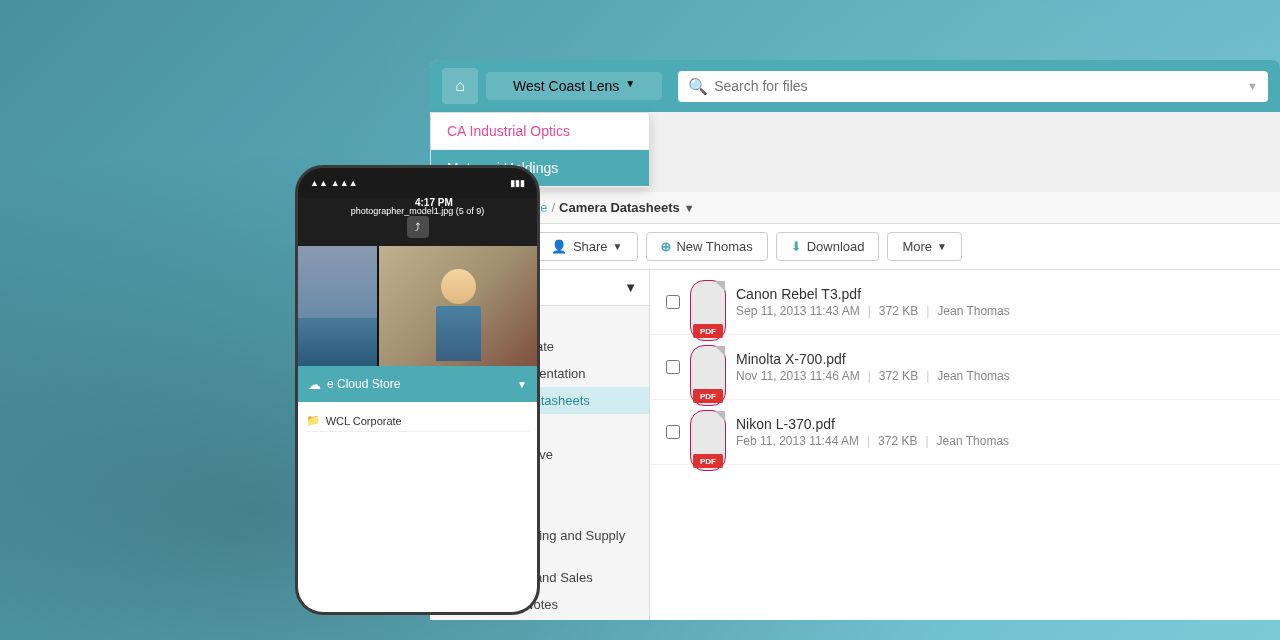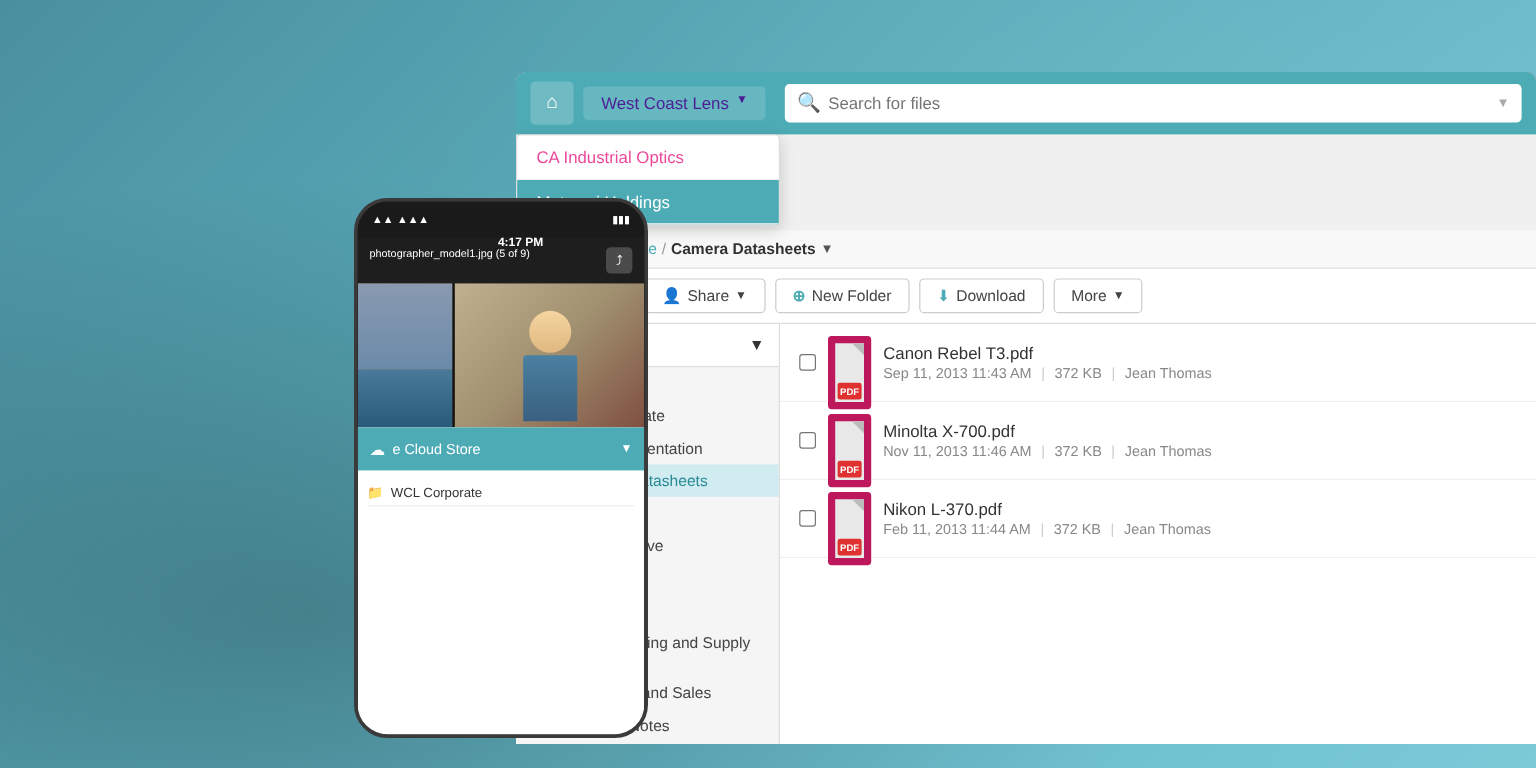--- a/index.html
+++ b/index.html
@@ -73,22 +73,22 @@
       color: white;
       font-size: 16px;
       cursor: pointer;
     }
 
     .app-org-selector {
       display: flex;
       align-items: flex-start;
       background: rgba(255,255,255,0.15);
       border-radius: 4px;
-      padding: 6px 15px;
-      color: #4c1d95;
+      padding: 6px 27px;
+      color: #000000;
       font-size: 14px;
       font-weight: 500;
       cursor: pointer;
       gap: 6px;
     }
 
     .app-search {
       flex: 1;
       display: flex;
       align-items: center;
@@ -249,22 +249,22 @@
       width: 36px;
       height: 44px;
       position: relative;
       flex-shrink: 0;
     }
 
     .pdf-icon-bg {
       width: 36px;
       height: 61px;
       background: #e8e8e8;
-      border-radius: 3px;
-      border: 6px solid #be185d;
+      border-radius: 14px;
+      border: 1px solid #be185d;
       position: relative;
     }
 
     .pdf-badge {
       position: absolute;
       bottom: 2px;
       left: 2px;
       right: 2px;
       height: 14px;
       background: #e03030;
@@ -370,24 +370,25 @@
     .phone-screen {
       background: #1a1a1a;
       height: calc(100% - 30px);
       overflow: hidden;
     }
 
     .phone-photo-header {
       background: #1e1e1e;
       padding: 8px 10px;
       display: flex;
-      align-items: flex-start;
+      align-items: center;
       justify-content: space-between;
       color: white;
       font-size: 11px;
+      flex-direction: column;
     }
 
     .phone-photo-strip {
       height: 120px;
       background: #111;
       display: flex;
       gap: 2px;
       overflow: hidden;
     }
 
@@ -486,21 +487,21 @@
         <span>↑</span>
         <span>Upload</span>
       </button>
       <button class="toolbar-btn">
         <span>👤</span>
         <span>Share</span>
         <span class="chevron">▼</span>
       </button>
       <button class="toolbar-btn new-folder-btn">
         <span style="color:#4dabb5; font-weight:bold;">⊕</span>
-        <span>New Folder</span>
+        <span>New Thomas</span>
       </button>
       <button class="toolbar-btn download-btn">
         <span style="color:#4dabb5;">⬇</span>
         <span>Download</span>
       </button>
       <button class="toolbar-btn more-btn">
         <span>More</span>
         <span class="chevron">▼</span>
       </button>
     </div>

